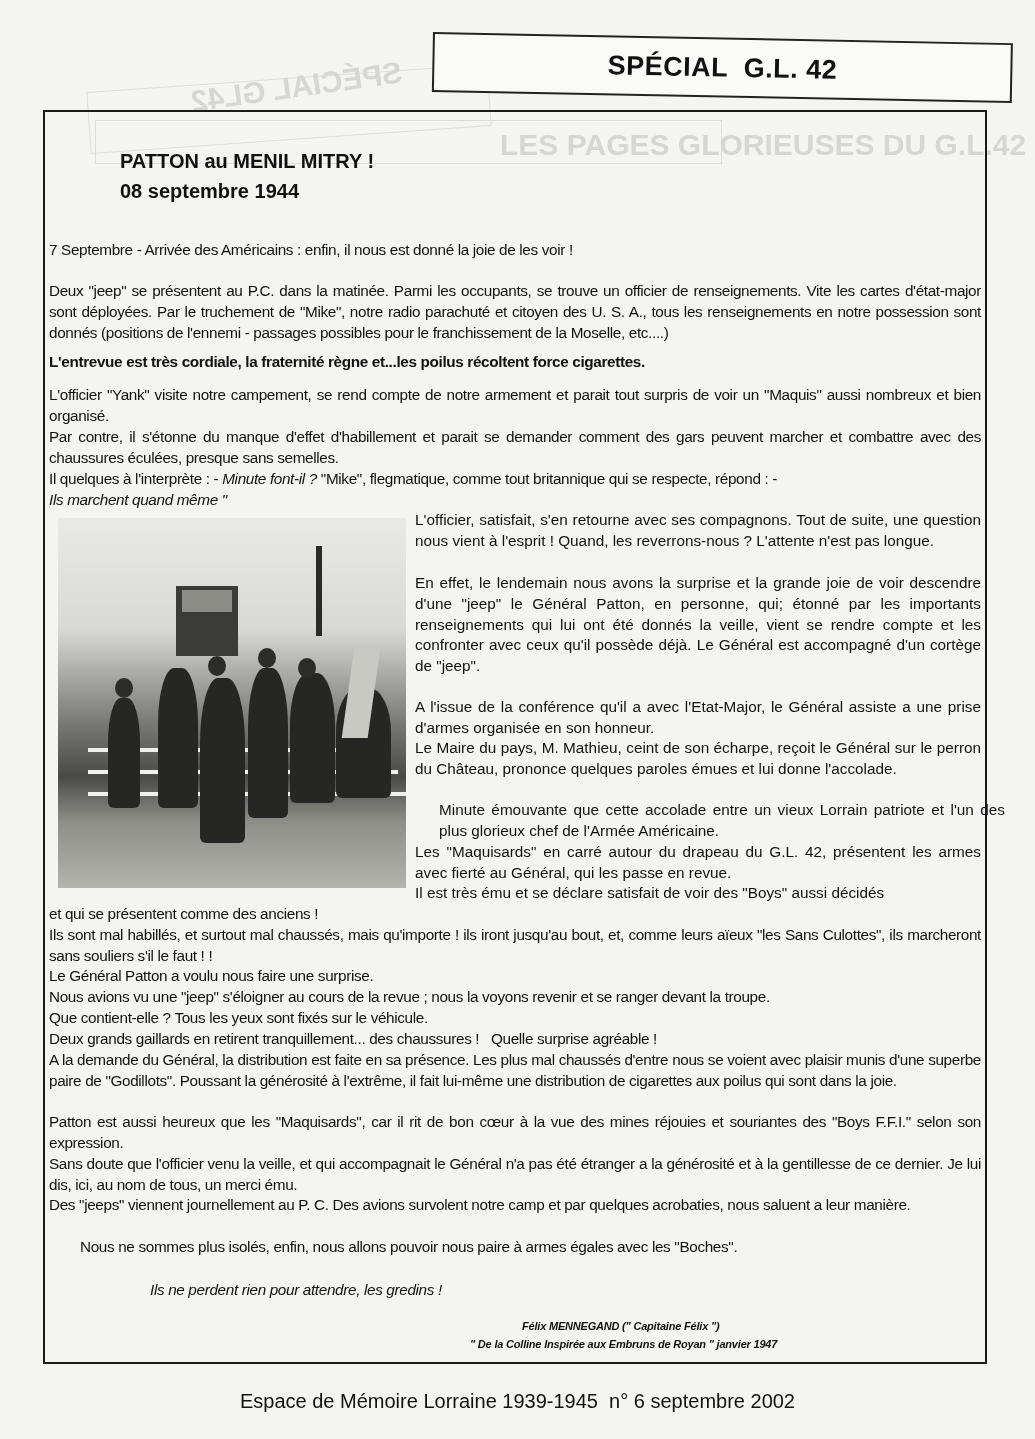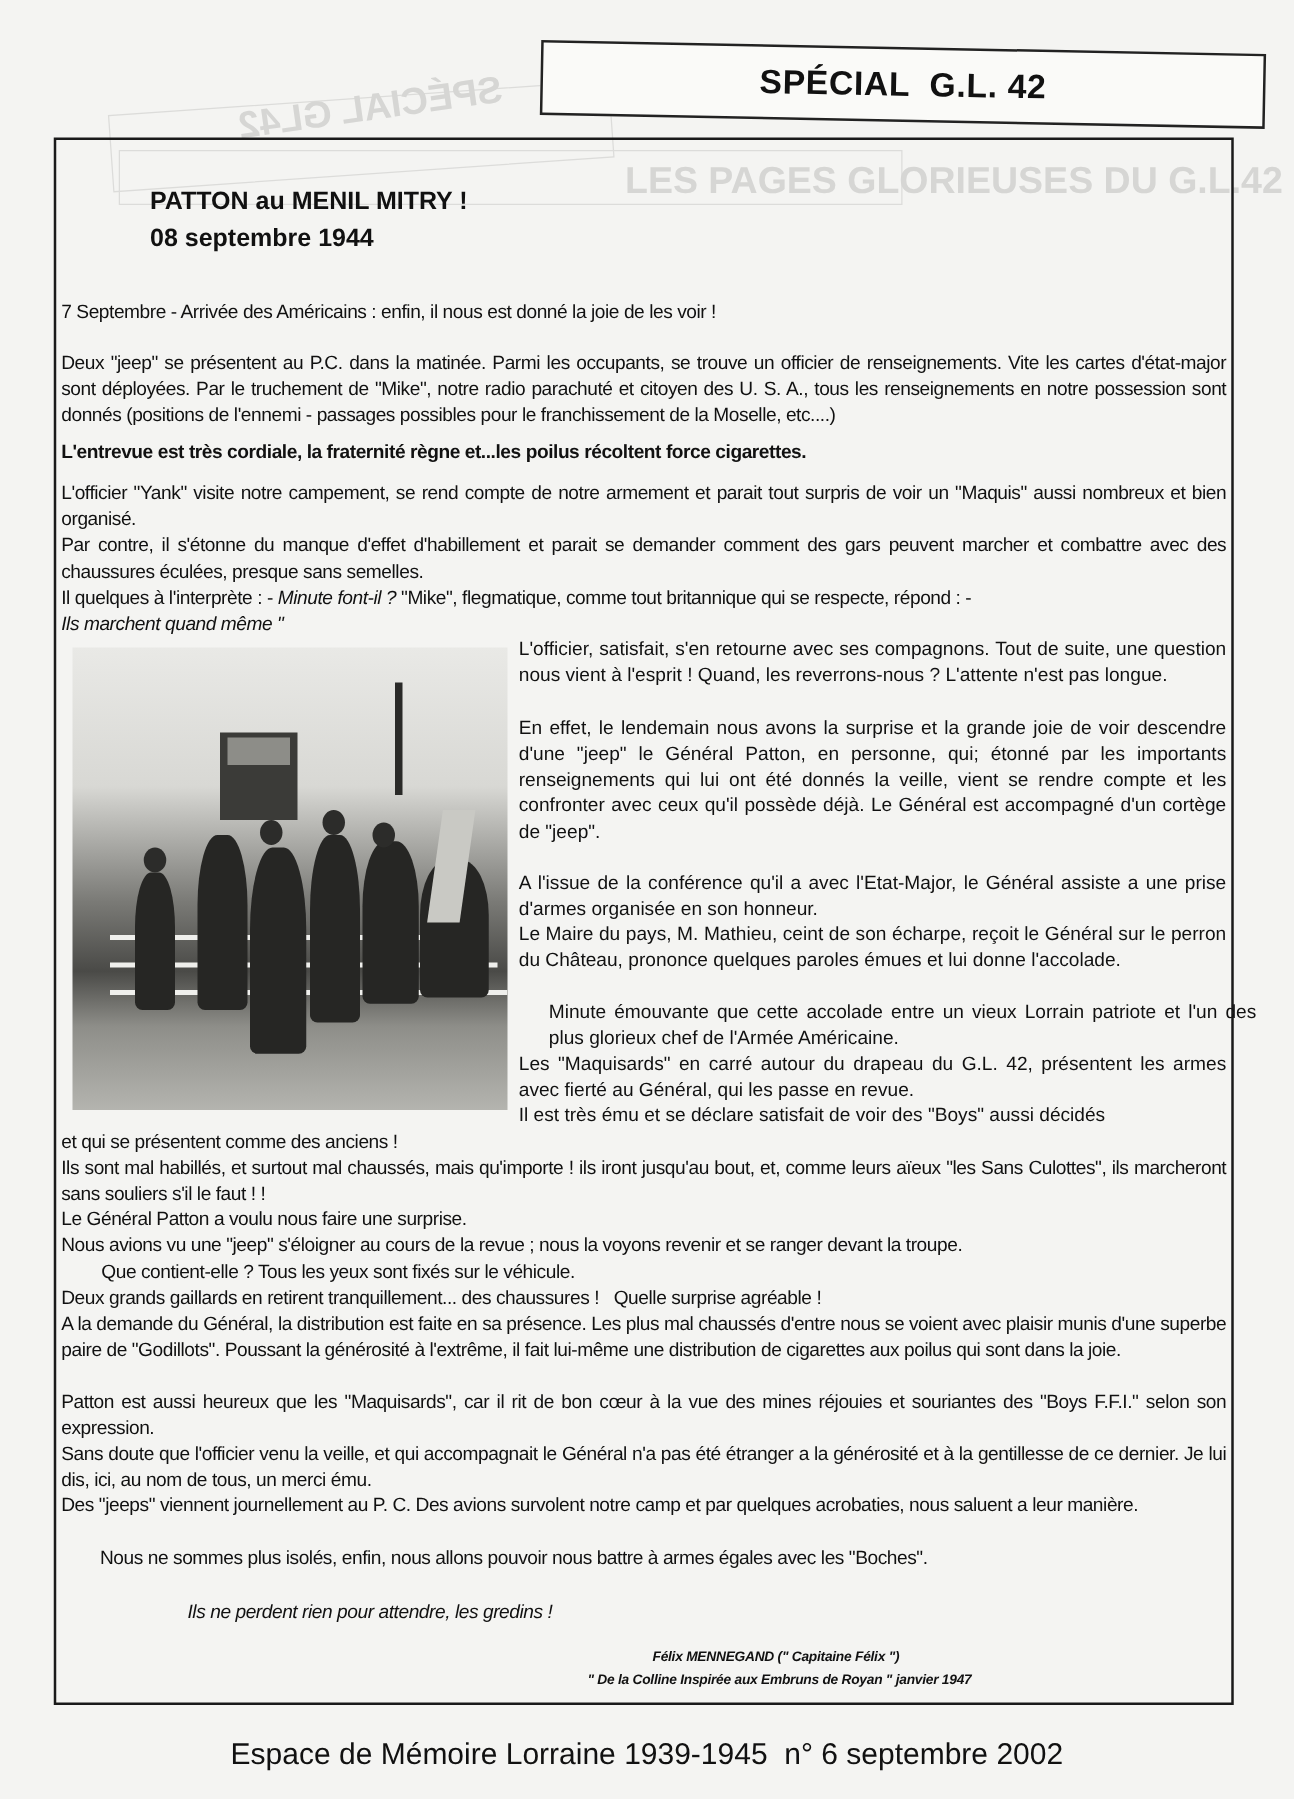--- a/index.html
+++ b/index.html
@@ -43,21 +43,21 @@
     overflow: hidden;
   }
   .photo .door { position:absolute; left:118px; top:68px; width:62px; height:70px; background:#3b3b38; }
   .photo .door:after{content:"";position:absolute;left:6px;top:4px;width:50px;height:22px;background:#8d8d88;}
   .photo .step { position:absolute; left:30px; height:4px; background:#efefec; }
   .photo .fig { position:absolute; background:#262624; border-radius: 40% 40% 6px 6px; }
   .photo .head { position:absolute; background:#2c2c2a; border-radius:50%; }
   .photo .flag { position:absolute; left:290px; top:130px; width:26px; height:90px; background:#c9c9c4; transform: skewX(-8deg); }
   .photo .pole { position:absolute; left:258px; top:28px; width:6px; height:90px; background:#2a2a28; }
   .sig { position:absolute; font-weight:bold; font-style:italic; font-size:11px; font-stretch:condensed; letter-spacing:-0.2px; }
-  .footer { position:absolute; left:0; width:1035px; top:1390px; text-align:center; font-size:24px; }
+  .footer { position:absolute; left:0; width:1035px; top:1390px; text-align:center; font-size:20px; }
 </style>
 </head>
 <body>
 
 <div class="ghost-box" style="left:88px;top:78px;width:400px;height:60px;transform:rotate(-4deg);"></div>
 <div class="ghost" style="left:190px;top:70px;font-size:30px;transform:rotate(-8deg) scaleX(-1);">SPÉCIAL GL42</div>
 <div class="ghost-box" style="left:95px;top:120px;width:625px;height:42px;"></div>
 <div class="ghost" style="left:500px;top:128px;font-size:30px;">LES PAGES GLORIEUSES DU G.L.42 ...</div>
 
 <div class="special-box">
@@ -104,27 +104,27 @@
 <div class="p right-col" style="top:697px;">A l'issue de la conférence qu'il a avec l'Etat-Major, le Général assiste a une prise d'armes organisée en son honneur.</div>
 <div class="p right-col" style="top:738px;">Le Maire du pays, M. Mathieu, ceint de son écharpe, reçoit le Général sur le perron du Château, prononce quelques paroles émues et lui donne l'accolade.</div>
 <div class="p right-col" style="top:800px;margin-left:24px;">Minute émouvante que cette accolade entre un vieux Lorrain patriote et l'un des plus glorieux chef de l'Armée Américaine.</div>
 <div class="p right-col" style="top:842px;">Les "Maquisards" en carré autour du drapeau du G.L. 42, présentent les armes avec fierté au Général, qui les passe en revue.</div>
 <div class="p right-col" style="top:883px;">Il est très ému et se déclare satisfait de voir des "Boys" aussi décidés</div>
 
 <div class="p full" style="top:904px;">et qui se présentent comme des anciens !</div>
 <div class="p full" style="top:925px;">Ils sont mal habillés, et surtout mal chaussés, mais qu'importe ! ils iront jusqu'au bout, et, comme leurs aïeux "les Sans Culottes", ils marcheront sans souliers s'il le faut ! !</div>
 <div class="p full" style="top:966px;">Le Général Patton a voulu nous faire une surprise.</div>
 <div class="p full" style="top:987px;">Nous avions vu une "jeep" s'éloigner au cours de la revue ; nous la voyons revenir et se ranger devant la troupe.</div>
-<div class="p full" style="top:1008px;margin-left:32px;">Que contient-elle ? Tous les yeux sont fixés sur le véhicule.</div>
+<div class="p full" style="top:1008px;">Que contient-elle ? Tous les yeux sont fixés sur le véhicule.</div>
 <div class="p full" style="top:1029px;white-space:pre;">Deux grands gaillards en retirent tranquillement... des chaussures !   Quelle surprise agréable !</div>
 <div class="p full" style="top:1050px;">A la demande du Général, la distribution est faite en sa présence. Les plus mal chaussés d'entre nous se voient avec plaisir munis d'une superbe paire de "Godillots". Poussant la générosité à l'extrême, il fait lui-même une distribution de cigarettes aux poilus qui sont dans la joie.</div>
 <div class="p full" style="top:1112px;">Patton est aussi heureux que les "Maquisards", car il rit de bon cœur à la vue des mines réjouies et souriantes des "Boys F.F.I."  selon son expression.</div>
 <div class="p full" style="top:1154px;">Sans doute que l'officier venu la veille, et qui accompagnait le Général n'a pas été étranger a la générosité et à la gentillesse de ce dernier. Je lui dis, ici, au nom de tous, un merci ému.</div>
 <div class="p full" style="top:1195px;">Des "jeeps" viennent journellement au P. C. Des avions survolent notre camp et par quelques acrobaties, nous saluent a leur manière.</div>
-<div class="p full" style="top:1237px;left:80px;width:900px;">Nous ne sommes plus isolés, enfin, nous allons pouvoir nous battre à armes égales avec les "Boches".</div>
+<div class="p full" style="top:1237px;left:80px;width:900px;">Nous ne sommes plus isolés, enfin, nous allons pouvoir nous paire à armes égales avec les "Boches".</div>
 
 <div class="p bold" style="top:1280px;left:150px;width:500px;font-style:italic;">
   <span>Ils ne perdent rien pour attendre, les gredins !</span>
 </div>
 
 <div class="sig" style="top:1320px;left:522px;">Félix MENNEGAND (" Capitaine Félix ")</div>
 <div class="sig" style="top:1338px;left:470px;">" De la Colline Inspirée aux Embruns de Royan " janvier 1947</div>
 
 <div class="footer" style="white-space:pre;">Espace de Mémoire Lorraine 1939-1945  n° 6 septembre 2002</div>
 

